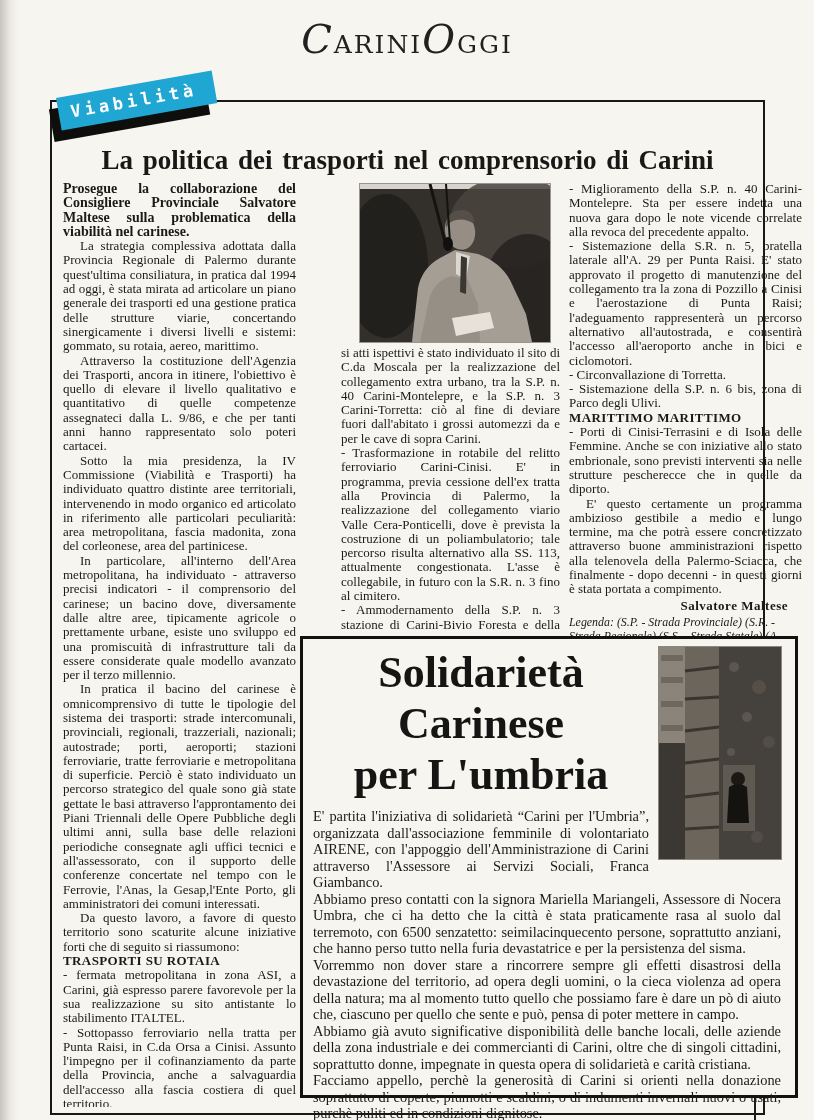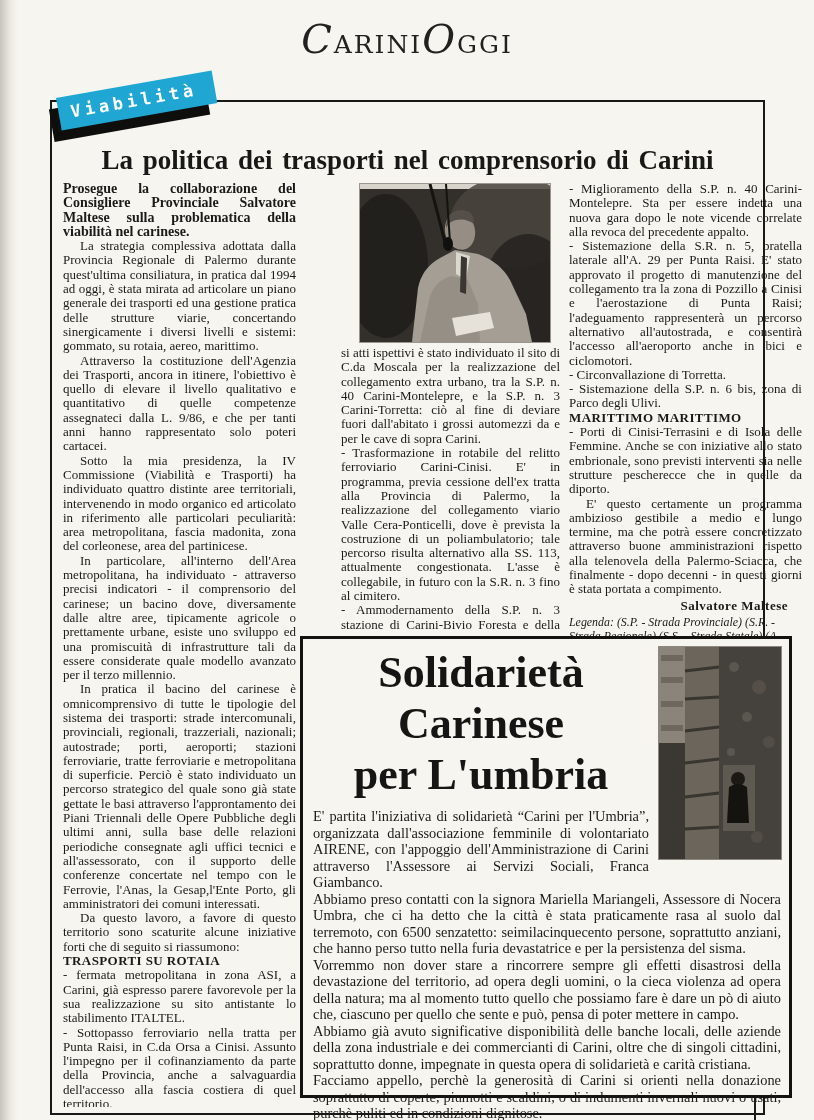--- a/index.html
+++ b/index.html
@@ -64,21 +64,21 @@
   .vcap span{
     position:absolute;left:1px;bottom:0;transform-origin:0 100%;
     transform:rotate(-90deg);white-space:nowrap;
     font-style:italic;font-weight:bold;font-size:13px;letter-spacing:.5px;
   }
   .photo1{width:190px;height:158px;outline:1px solid #9a968e;}
   
   .soli-box{
     position:absolute;left:300px;top:636px;width:468px;height:446px;
     border:3px solid #121210;background:#f6f5f0;z-index:6;
-    padding:6px 8px 4px 10px;
+    padding:6px 14px 4px 10px;
   }
   .photo2{float:right;width:122px;height:212px;margin:2px 0 6px 10px;outline:1px solid #8c8880;}
   .soli-head{
     margin:2px 0 8px 0;text-align:center;
     font-size:44px;line-height:1.16;font-weight:bold;color:#151513;
     font-family:"Liberation Serif", serif;
   }
   .soli-body{font-size:14.4px;line-height:16.5px;text-align:justify;}
   .soli-body p{margin:0;font-family:Liberation Serif, serif;}
   

